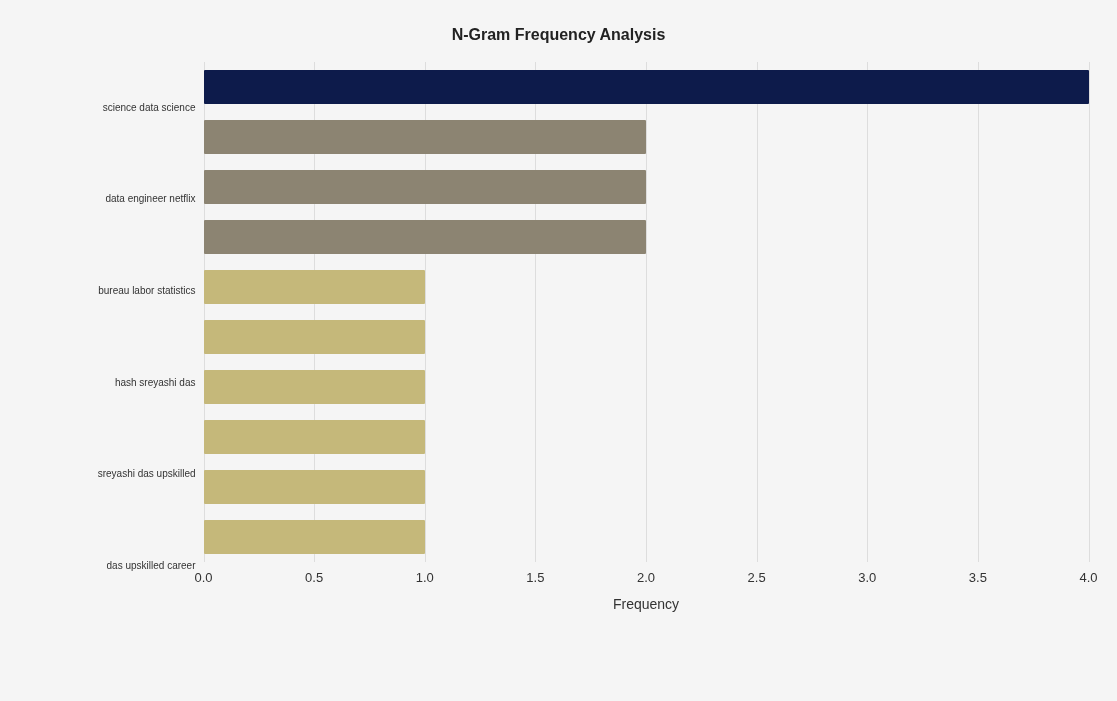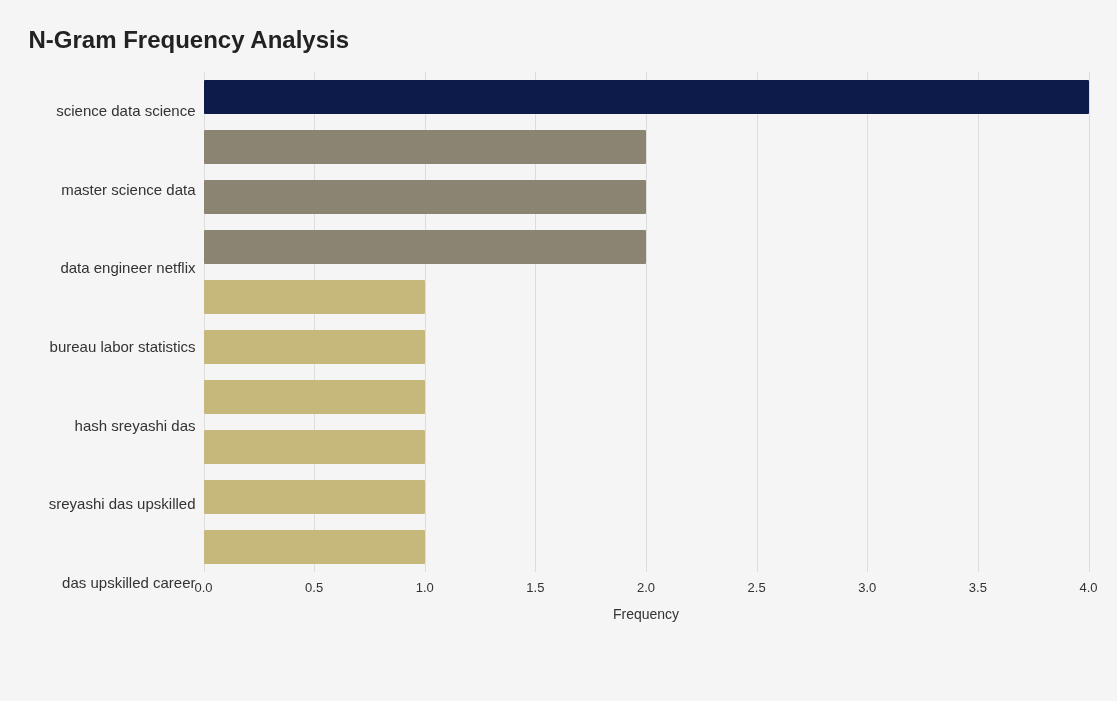--- a/index.html
+++ b/index.html
@@ -13,42 +13,43 @@
       justify-content: center;
     }
     .chart-container {
       background: #f5f5f5;
       width: 1100px;
       height: 690px;
       padding: 20px 20px 60px 20px;
       position: relative;
     }
     .chart-title {
-      font-size: 24px;
+      text-align: center;
+      font-size: 16px;
       font-weight: bold;
       color: #222;
       margin-bottom: 18px;
     }
     .chart-area {
       display: flex;
       flex-direction: row;
       width: 100%;
       height: calc(100% - 60px);
     }
     .y-axis {
       display: flex;
       flex-direction: column;
       justify-content: space-around;
       align-items: flex-end;
       width: 175px;
       padding-right: 8px;
       flex-shrink: 0;
     }
     .y-label {
-      font-size: 15px;
+      font-size: 10px;
       color: #333;
       height: 52px;
       display: flex;
       align-items: center;
       justify-content: flex-end;
       text-align: right;
     }
     .bars-and-xaxis {
       flex: 1;
       display: flex;
@@ -111,21 +112,20 @@
     }
   </style>
 </head>
 <body>
 
 <div class="chart-container">
   <div class="chart-title">N-Gram Frequency Analysis</div>
   <div class="chart-area">
     <div class="y-axis" id="y-axis">
         <div class="y-label">science data science</div>
-        <div class="y-label">master science data</div>
         <div class="y-label">data engineer netflix</div>
         <div class="y-label">bureau labor statistics</div>
         <div class="y-label">hash sreyashi das</div>
         <div class="y-label">sreyashi das upskilled</div>
         <div class="y-label">das upskilled career</div>
       </div>
     <div class="bars-and-xaxis">
       <div class="bars-area" id="bars-area">
 
       <div class="grid-line" style="left: 0%;"></div>

